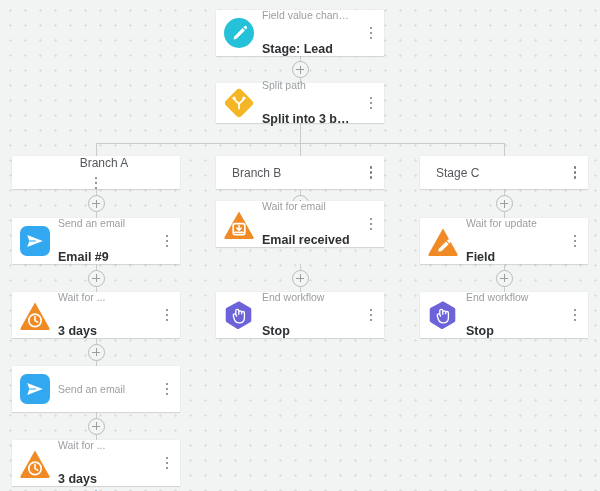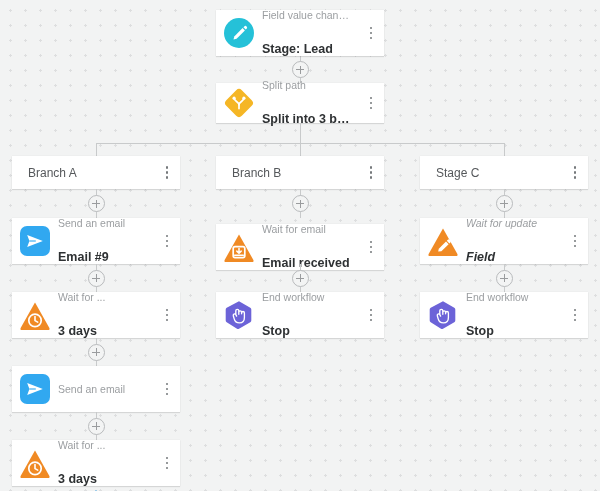--- a/index.html
+++ b/index.html
@@ -116,21 +116,21 @@
         <i></i>
         <i></i>
         <i></i>
       </div>
     </div>
     <div class="vline" style="left: 300px; top: 123px; height: 20px;"></div>
     <div class="hline" style="left: 96px; top: 143px; width: 408px;"></div>
     <div class="vline" style="left: 96px; top: 143px; height: 13px;"></div>
     <div class="vline" style="left: 300px; top: 143px; height: 13px;"></div>
     <div class="vline" style="left: 504px; top: 143px; height: 13px;"></div>
-    <div class="branch-card" style="left: 12px; top: 156px; width: 168px;">
+    <div class="branch-card" style="left: 12px; top: 156px; width: 168px; flex-direction: column;">
       <div class="branch-label">Branch A</div>
       <div class="kebab">
         <i></i>
         <i></i>
         <i></i>
       </div>
     </div>
     <div class="vline" style="left: 96px; top: 189px; height: 29px;"></div>
     <div class="plus" style="left: 87.5px; top: 195px;"></div>
     <div class="card" style="left: 12px; top: 218px; width: 168px; height: 46px;">
@@ -220,21 +220,21 @@
     <div class="branch-card" style="left: 216px; top: 156px; width: 168px;">
       <div class="branch-label">Branch B</div>
       <div class="kebab">
         <i></i>
         <i></i>
         <i></i>
       </div>
     </div>
     <div class="vline" style="left: 300px; top: 189px; height: 29px;"></div>
     <div class="plus" style="left: 291.5px; top: 195px;"></div>
-    <div class="card" style="left: 216px; top: 224px; width: 168px; height: 46px;">
+    <div class="card" style="left: 216px; top: 201px; width: 168px; height: 46px;">
       <div class="card-icon">
         <div class="ic ic-tri">
           <svg width="32" height="29" viewBox="0 0 32 29">
             <path d="M16 1.6 L30.4 27.0 a2.4 2.4 0 0 1 -2.1 3.2 L3.7 30.2 a2.4 2.4 0 0 1 -2.1 -3.2 Z" fill="#f08a24"></path>
             <rect x="10.2" y="13.6" width="11.6" height="11.0" rx="1.8" fill="none" stroke="#ffffff" stroke-width="1.7"></rect>
             <path d="M16 15.6 L16 20.0 M13.8 18.1 L16 20.3 L18.2 18.1" stroke="#ffffff" stroke-width="1.5" fill="none" stroke-linecap="round" stroke-linejoin="round"></path>
             <path d="M11.6 22.3 L20.4 22.3" stroke="#ffffff" stroke-width="1.5" stroke-linecap="round"></path>
           </svg>
         </div>
       </div>
@@ -272,21 +272,21 @@
     <div class="branch-card" style="left: 420px; top: 156px; width: 168px;">
       <div class="branch-label">Stage C</div>
       <div class="kebab">
         <i></i>
         <i></i>
         <i></i>
       </div>
     </div>
     <div class="vline" style="left: 504px; top: 189px; height: 29px;"></div>
     <div class="plus" style="left: 495.5px; top: 195px;"></div>
-    <div class="card" style="left: 420px; top: 218px; width: 168px; height: 46px; font-style: italic;">
+    <div class="card" style="left: 420px; top: 218px; width: 168px; height: 46px;">
       <div class="card-icon">
         <div class="ic ic-tri">
           <svg width="32" height="29" viewBox="0 0 32 29">
             <path d="M16 1.6 L30.4 27.0 a2.4 2.4 0 0 1 -2.1 3.2 L3.7 30.2 a2.4 2.4 0 0 1 -2.1 -3.2 Z" fill="#f08a24"></path>
             <path d="M11.2 24.6 L11.8 21.7 L19.0 14.6 L21.6 17.2 L14.4 24.3 Z" fill="#ffffff"></path>
             <path d="M19.8 13.8 L22.4 16.4 L23.4 15.4 a1.3 1.3 0 0 0 0 -1.9 l-0.7 -0.7 a1.3 1.3 0 0 0 -1.9 0 Z" fill="#ffffff"></path>
           </svg>
         </div>
       </div>
       <div class="card-text">

